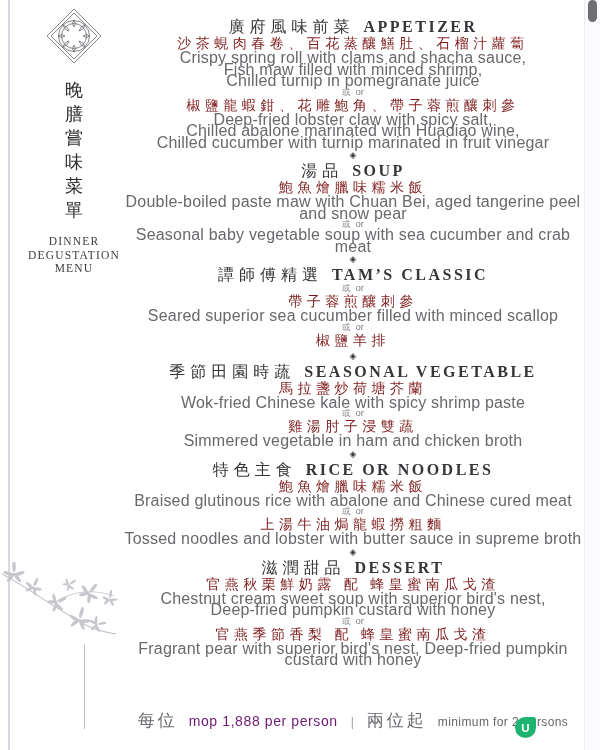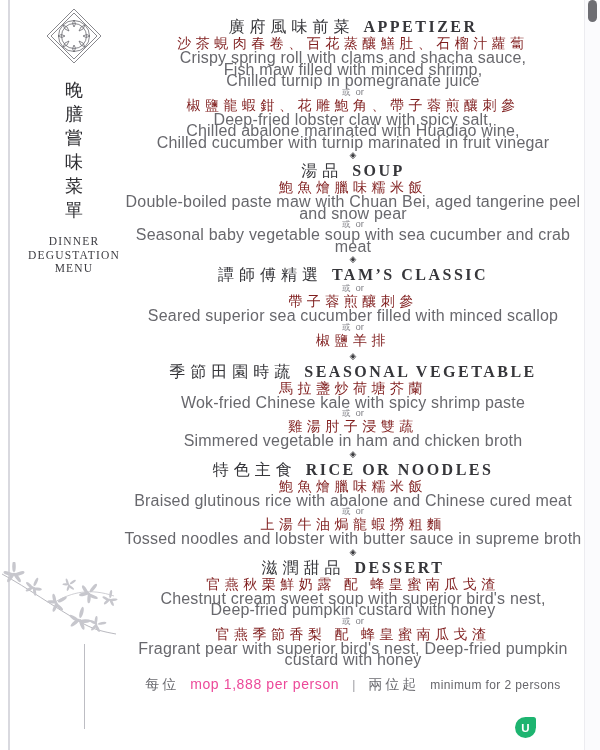--- a/index.html
+++ b/index.html
@@ -52,22 +52,22 @@
   .or-row .or-zh{font-size:8.5px;margin-right:5px;color:#8a8a90;}
   .divider{
     font-family:"DejaVu Sans",sans-serif;
     font-size:9px;line-height:10px;color:#3a3a3e;margin:2px 0;
   }
   
   .footer{
     margin-top:10px;display:flex;justify-content:center;align-items:baseline;
     gap:11px;color:#5c5c62;
   }
-  .footer .f-zh{font-size:14px;letter-spacing:3px;color:#6b6b70;}
-  .footer .f-price{font-size:14px;letter-spacing:0.6px;color:#ec4899;}
+  .footer .f-zh{font-size:17px;letter-spacing:3px;color:#6b6b70;margin-top:33px;}
+  .footer .f-price{font-size:14px;letter-spacing:0.6px;color:#701a75;}
   .footer .f-sep{font-size:12px;color:#9a9aa0;margin:0 2px;}
   .footer .f-min{font-size:12px;letter-spacing:0.4px;color:#66666b;}
   
   .u-badge{
     position:absolute;left:515px;top:717px;width:21px;height:21px;
     border-radius:50% 12% 50% 50%;
     display:flex;align-items:center;justify-content:center;
     color:#fff;font-weight:bold;font-size:11.5px;font-family:"Liberation Sans",sans-serif;
   }
 </style>

